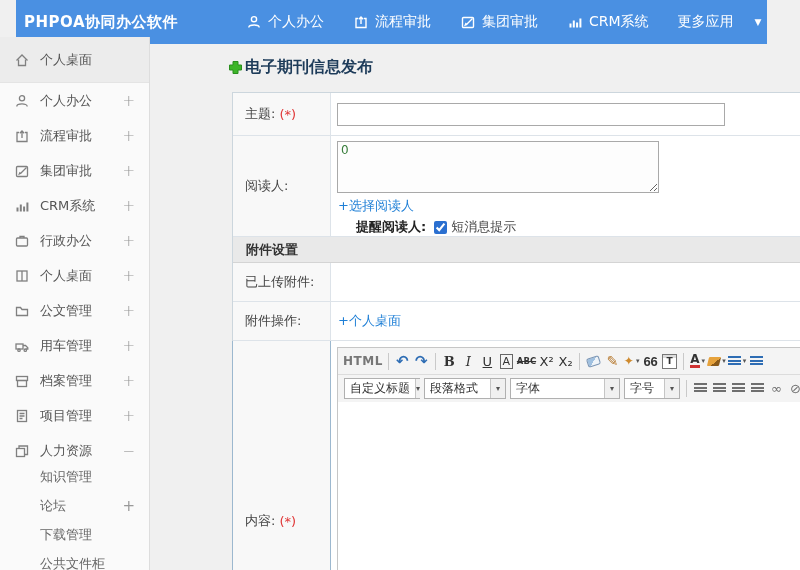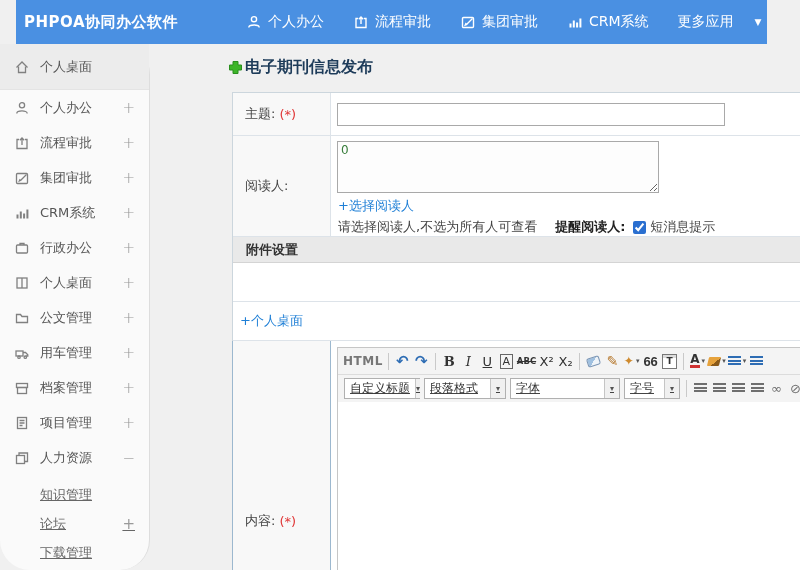--- a/index.html
+++ b/index.html
@@ -10,27 +10,27 @@
   .topbar { position:absolute; top:0; left:16px; width:751px; height:44px; background:#4a90e2; display:flex; align-items:center; color:#fff; }
   .logo { flex:none; width:200px; padding-left:8px; font-size:15px; font-weight:bold; letter-spacing:.5px; }
   .hamburger { width:22px; height:14px; display:flex; flex-direction:column; justify-content:space-between; margin-right:30px; cursor:pointer; }
   .hamburger span { display:block; height:2.5px; background:#fff; border-radius:1px; }
   .topnav { display:flex; align-items:center; }
   .topnav .navitem { display:flex; align-items:center; margin-right:29px; font-size:14px; cursor:pointer; white-space:nowrap; }
   .topnav .navitem .nicon { margin-right:6px; display:inline-flex; }
   .topcaret { font-size:9px; margin-left:-8px; margin-right:10px; cursor:pointer; }
 
   
-  .sidebar { position:absolute; top:44px; left:0; width:150px; bottom:0; background:#fafafa; border-right:1px solid #ddd;border-radius:30px; }
+  .sidebar { position:absolute; top:37px; left:0; width:150px; bottom:0; background:#fafafa; border-right:1px solid #ddd; }
   .sitem { height:35px; display:flex; align-items:center; padding:0 14px; color:#555; cursor:pointer; }
   .sitem.first { height:46px; background:#ececec; border-bottom:1px solid #e4e4e4; }
   .sitem .sicon { margin-right:10px; display:inline-flex; }
   .sitem .slabel { flex:1; font-size:13px; }
   .sitem .expand { color:#999; font-size:15px; font-weight:300; }
-  .subitem { height:29px; display:flex; align-items:flex-end; padding:0 14px 0 40px; color:#666; font-size:13px; cursor:pointer;text-decoration:underline; }
+  .subitem { height:29px; display:flex; align-items:flex-start; padding:0 14px 0 40px; color:#666; font-size:13px; cursor:pointer; }
   .subitem .slabel { flex:1; }
   .subitem .expand { color:#999; font-size:15px; }
 
   
   .main { position:absolute; left:150px; top:44px; right:0; bottom:0; background:#f0f0f0; }
   .titlerow { position:absolute; left:78px; top:13px; display:flex; align-items:center; }
   .plus-ico { margin-right:2px; display:inline-flex; }
   .page-title { font-size:16px; font-weight:bold; color:#1e3c5a; }
 
   .formtable { position:absolute; left:82px; top:48px; width:570px; background:#fff; border:1px solid #ccd6dd; border-right:none; }
@@ -72,21 +72,21 @@
   .g-fontcolor { font-weight:bold; font-size:12px; border-bottom:3px solid #cf3333; line-height:11px; }
   .mini-caret { font-size:7px; color:#555; margin-left:2px; }
   .eraser-shape { display:inline-block; width:13px; height:9px; border:1px solid #7a95b5; border-radius:2px; background:linear-gradient(135deg,#9fc0e0 50%,#eef3f8 50%); transform:rotate(-18deg); }
   .brush-glyph { color:#b5762a; font-size:14px; }
   .wand-glyph { color:#cf8a2e; font-size:12px; }
   .marker-shape { display:inline-block; width:12px; height:9px; background:linear-gradient(135deg,#e6a23c 60%,#8a5a1a 60%); transform:skewX(-14deg); border-radius:1px; }
   .bars { display:inline-block; width:13px; height:11px; background:repeating-linear-gradient(to bottom,#6f6f6f 0 2px,transparent 2px 3.6px); }
   .bars.blue { background:repeating-linear-gradient(to bottom,#2e6db4 0 2px,transparent 2px 3.6px); }
   .g-link, .g-unlink { color:#6f6f6f; font-size:13px; }
   .imgthumb { display:inline-block; width:15px; height:11px; border:1px solid #999; background:linear-gradient(160deg,#f7c46a 0%,#e08a2a 55%,#7a4a14 100%); }
-  .dd { display:inline-flex; height:21px; border:1px solid #b0b0b0; background:#fff; align-items:center; margin:0 2px; cursor:pointer; flex:none;text-decoration:underline; }
+  .dd { display:inline-flex; height:21px; border:1px solid #b0b0b0; background:#fff; align-items:center; margin:0 2px; cursor:pointer; flex:none; }
   .dd .ddlbl { padding:0 5px; font-size:12px; color:#333; flex:1; white-space:nowrap; }
   .dd .ddcar { width:15px; align-self:stretch; border-left:1px solid #c5c5c5; background:#f0f0f0; display:flex; align-items:center; justify-content:center; font-size:8px; color:#555; }
   .canvas { height:200px; background:#fff; }
 
   svg.ic { display:block; }
 </style>
 </head>
 <body>
 
 <header class="topbar">
@@ -297,37 +297,42 @@
     </div>
 
     <div class="frow row-readers">
       <div class="flabel">
         <span>阅读人:</span>
       </div>
       <div class="fvalue">
         <textarea style="">0</textarea>
         <a class="link readers-link">+选择阅读人</a>
         <div class="hintline">
-          <span>请选择阅读人,不选为所有人可查看</span>
           <span class="bold">提醒阅读人:</span>
           <input type="checkbox" checked="" style="">
           <span>短消息提示</span>
         </div>
       </div>
     </div>
 
     <div class="sectionbar">
       <span>附件设置</span>
     </div>
 
     <div class="frow row-uploaded">
+      <div class="flabel">
+        <span>已上传附件:</span>
+      </div>
       <div class="fvalue"></div>
     </div>
 
     <div class="frow row-actions">
+      <div class="flabel">
+        <span>附件操作:</span>
+      </div>
       <div class="fvalue" style="display:flex;align-items:center;">
         <a class="link">+个人桌面</a>
       </div>
     </div>
 
     <div class="frow row-content">
       <div class="flabel">
         <span>内容:</span>
         <span class="req">(*)</span>
       </div>

